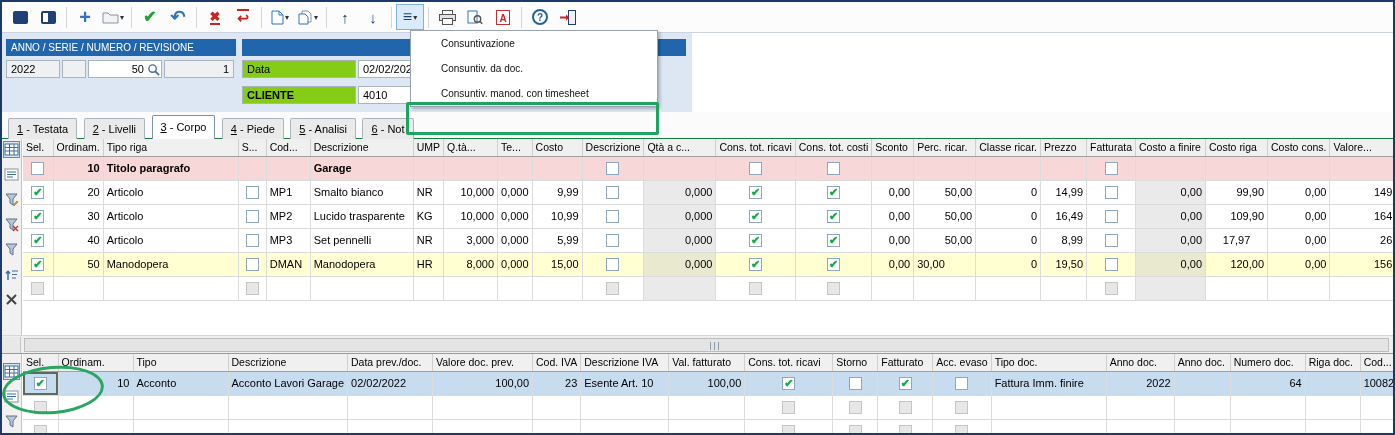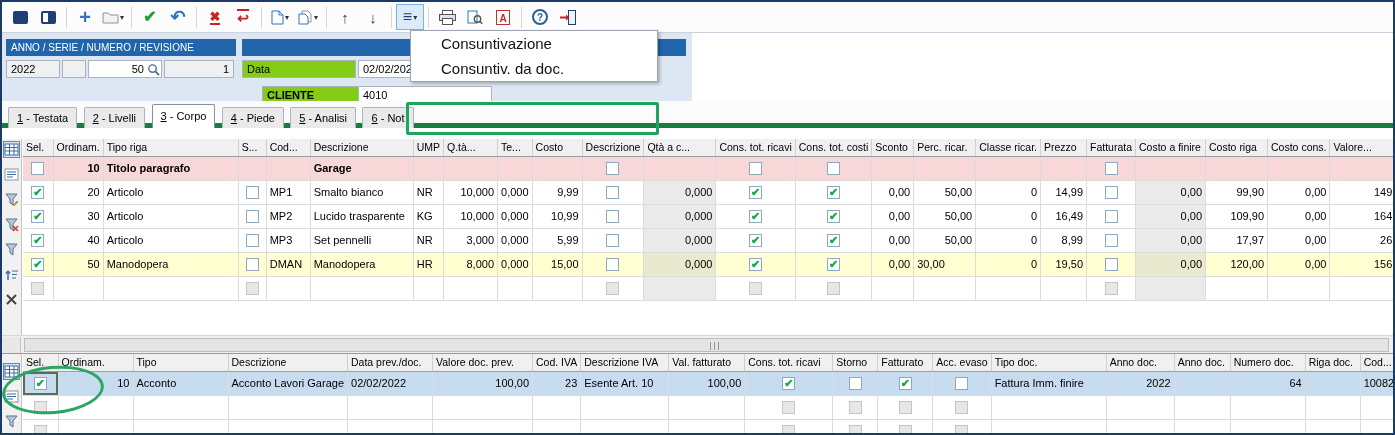--- a/index.html
+++ b/index.html
@@ -36,25 +36,25 @@
   .fld.ro{background:#eef0f2;}
   .fld.rt{text-align:right;}
   .fld.b{font-weight:bold;}
   #fAnno{left:4px;top:27px;width:54px;}
   #fSerie{left:60px;top:27px;width:24px;}
   #fNumero{left:86px;top:27px;width:74px;padding-right:17px;}
   #fNumero .lens{position:absolute;right:1px;top:2px;}
   #fRev{left:162px;top:27px;width:70px;}
   #lData{left:240px;top:27px;width:114px;}
   #fData{left:356px;top:27px;width:134px;}
-  #lCliente{left:240px;top:53px;width:114px;margin-left:20px;}
+  #lCliente{left:240px;top:53px;width:114px;}
   #fCliente{left:356px;top:53px;width:134px;}
 
   
-  .tabs{position:absolute;left:0;top:99px;width:100%;height:27px;background:#fbfbfb;border-bottom:5px solid #15803d;box-sizing:border-box;padding-left:6px;}
+  .tabs{position:absolute;left:0;top:110px;width:100%;height:27px;background:#fbfbfb;border-bottom:1px solid #15803d;box-sizing:border-box;padding-left:6px;}
   .tab{display:inline-block;height:20px;margin-top:6px;margin-right:2px;padding:0 8px;font-size:11px;line-height:20px;background:#eaeaea;border:1px solid #aab4bf;border-bottom:none;border-radius:2px 2px 0 0;vertical-align:bottom;}
   .tab.active{background:#fff;height:23px;margin-top:3px;line-height:23px;border-color:#7f93a8;font-weight:normal;position:relative;z-index:2;}
 
   
   .gridbox{position:absolute;left:0;top:137px;width:1391px;height:196px;background:#fff;overflow:hidden;}
   .gridbox2{position:absolute;left:0;top:351px;width:1391px;height:80px;background:#fff;border-top:1px solid #8e9cad;box-sizing:border-box;overflow:hidden;}
   .strip{position:absolute;left:0;top:0;width:20px;height:100%;background:#f1f1f1;border-right:1px solid #c4c4c4;box-sizing:border-box;display:flex;flex-direction:column;align-items:center;padding-top:3px;gap:10px;}
   .sic{width:15px;height:15px;display:flex;align-items:center;justify-content:center;flex:none;}
   .sic.sel{background:#d8e6f4;box-shadow:0 0 0 1px #6d84a0;}
   .gtab{position:absolute;left:21px;top:0;right:0;bottom:0;overflow:hidden;}
@@ -75,21 +75,21 @@
 
   
   .hscroll{position:absolute;left:0;top:333px;width:1391px;height:18px;background:#efefef;border-top:1px solid #d0d8e2;box-sizing:border-box;}
   .hcorner{position:absolute;left:0;top:1px;width:19px;height:16px;background:#e8e8e8;border-right:1px solid #c4c4c4;box-sizing:border-box;}
   .hthumb{position:absolute;left:22px;right:4px;top:2px;height:14px;background:#e4e4e4;border:1px solid #bdbdbd;box-sizing:border-box;}
   .hgrip{position:absolute;left:50%;top:3px;width:16px;height:8px;display:flex;gap:3px;justify-content:center;}
   .hgrip i{width:1px;height:8px;background:#8e9aa8;}
 
   
   .menu{position:absolute;left:408px;top:28px;width:246px;background:#fff;border:1px solid #9aa4b0;box-shadow:2px 2px 3px rgba(0,0,0,0.25);z-index:10;}
-  .mitem{height:25px;display:flex;align-items:center;font-size:15px;color:#111;}
+  .mitem{height:25px;display:flex;align-items:center;font-size:10px;color:#111;}
   .mitem .gut{width:30px;display:flex;align-items:center;justify-content:center;flex:none;}
   .mitem.hl{background:#cfe3f6;height:28px;}
 
   
   .ann-rect{position:absolute;left:404px;top:100px;width:253px;height:33px;box-sizing:border-box;border:3px solid #1fa45f;border-radius:2px;z-index:11;}
   .ann-ellipse{position:absolute;left:0px;top:364px;width:102px;height:48px;box-sizing:border-box;border:3px solid #2aa661;border-radius:50%;transform:rotate(-5deg);z-index:11;}
 </style>
 </head>
 <body>
 
@@ -409,21 +409,21 @@
               <td class="cc"><span class="cb"></span></td>
               <td class="ro" style="text-align: right;">0,000</td>
               <td class="cc"><span class="cb on"></span></td>
               <td class="cc"><span class="cb on"></span></td>
               <td style="text-align: right;">0,00</td>
               <td style="text-align: right;">50,00</td>
               <td style="text-align: right;">0</td>
               <td style="text-align: right;">8,99</td>
               <td class="cc"><span class="cb"></span></td>
               <td class="ro" style="text-align: right;">0,00</td>
-              <td style="text-align: right; border-radius: 8px;">17,97</td>
+              <td style="text-align: center; border-radius: 8px;">17,97</td>
               <td style="text-align: right;">0,00</td>
               <td style="text-align: right;">26,9</td>
             </tr>
             <tr class="r-labor">
               <td class="cc"><span class="cb on"></span></td>
               <td style="text-align: right;">50</td>
               <td>Manodopera</td>
               <td class="cc"><span class="cb"></span></td>
               <td>DMAN</td>
               <td>Manodopera</td>
@@ -628,18 +628,22 @@
 
   <div class="menu">
     <div class="mitem">
         <span class="gut"></span>
         <span>Consuntivazione</span>
       </div>
     <div class="mitem">
         <span class="gut"></span>
         <span>Consuntiv. da doc.</span>
       </div>
+    <div class="mitem">
+        <span class="gut"></span>
+        <span>Consuntiv. manod. con timesheet</span>
+      </div>
   </div>
 
   <div class="ann-rect"></div>
   <div class="ann-ellipse"></div>
 
 </div>
 
 </body></html>

